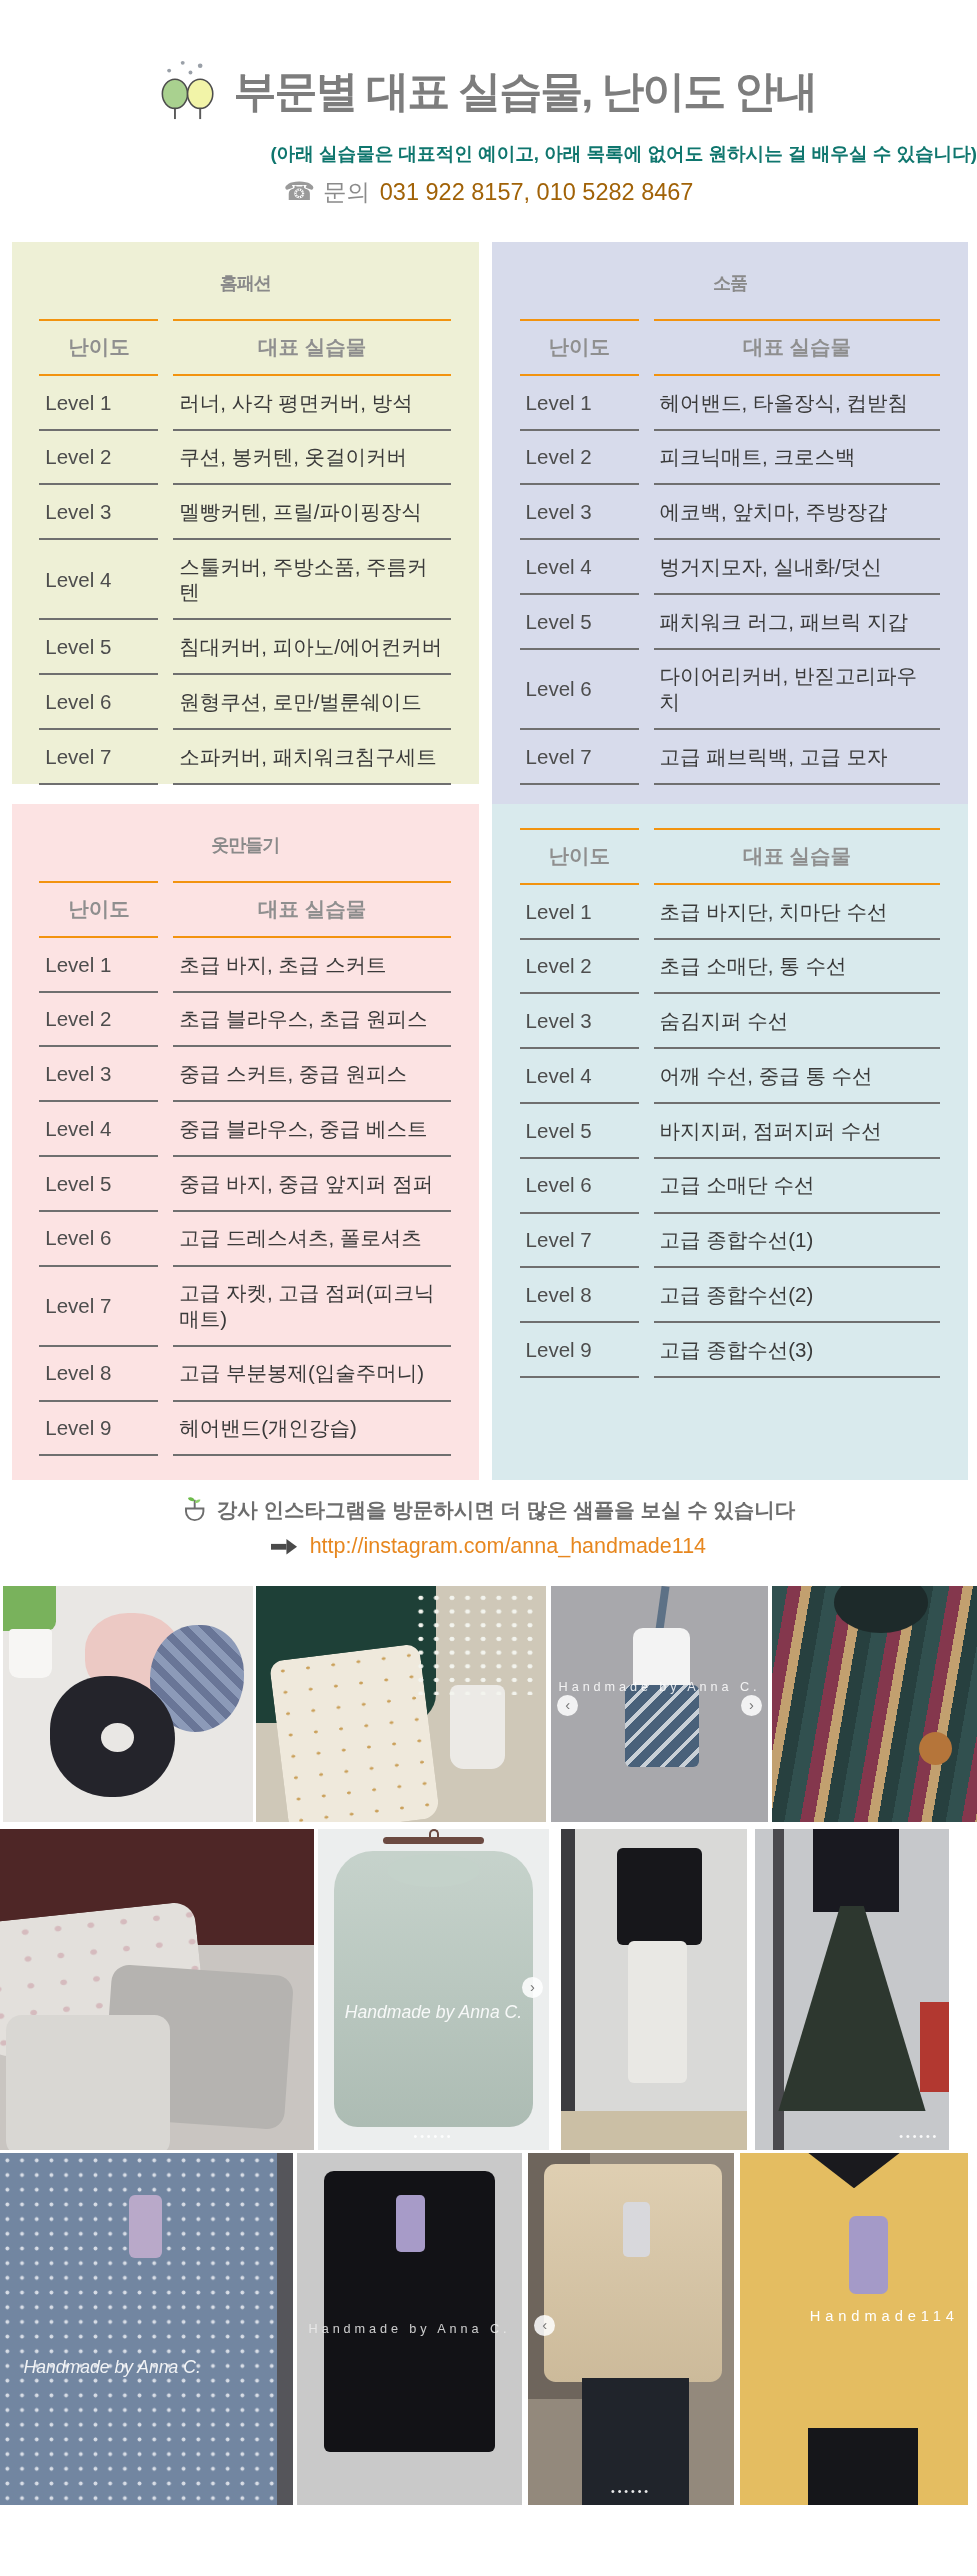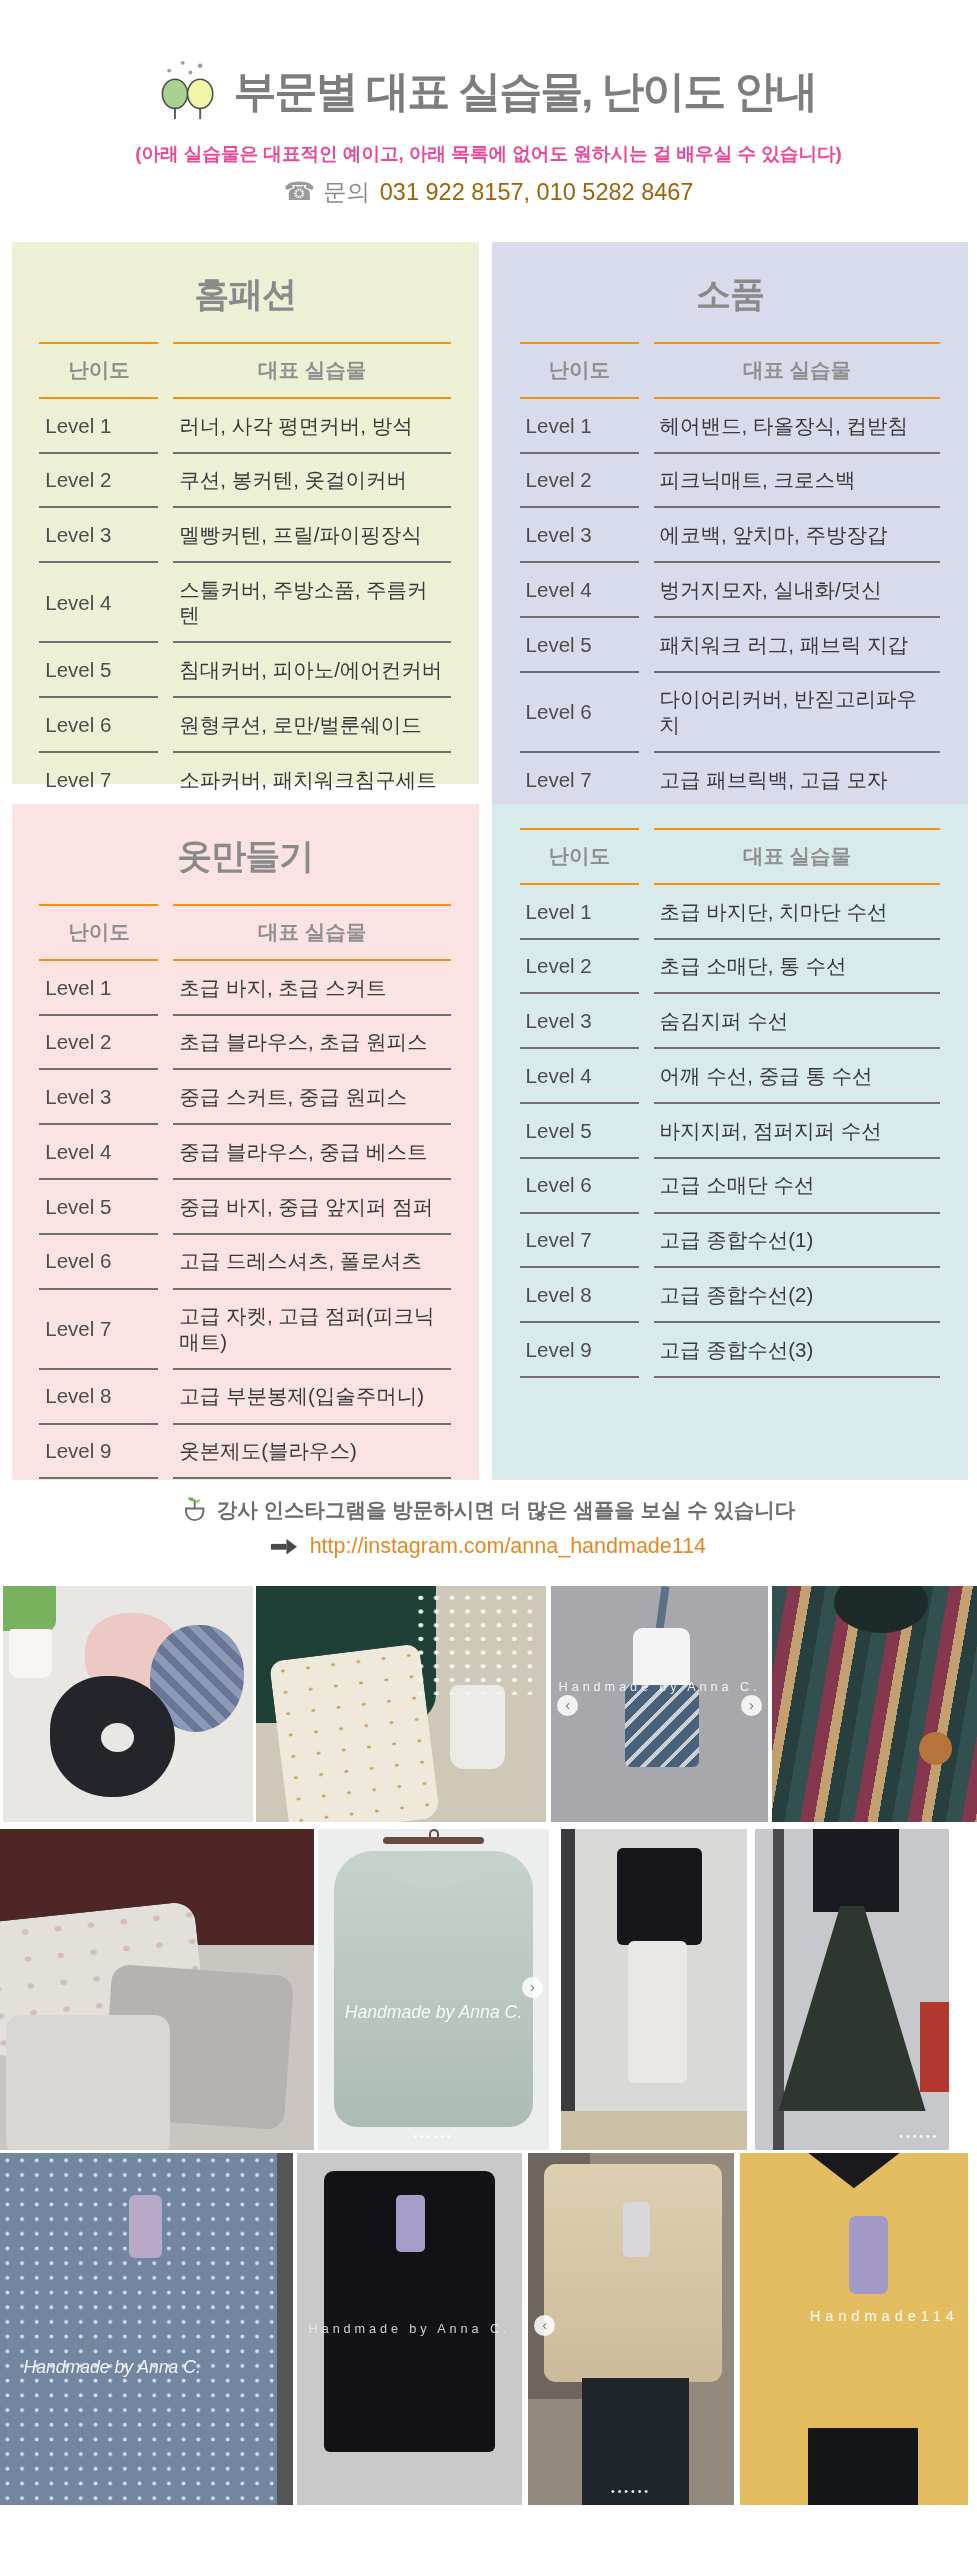--- a/index.html
+++ b/index.html
@@ -3,33 +3,33 @@
 <meta charset="utf-8">
 <style>
   * { margin:0; padding:0; box-sizing:border-box; }
   body { background:#fff; font-family:"Liberation Sans", sans-serif; }
   .page { position:relative; width:977px; height:2576px; background:#fff; overflow:hidden; margin:0 auto; }
 
   
   .header-row { position:absolute; top:57px; left:0; right:0; display:flex; justify-content:center; align-items:flex-end; gap:15.6px; }
   .trees { width:57px; height:64px; }
   .page-title { font-size:43px; font-weight:bold; color:#7d7d7d; letter-spacing:-2px; }
-  .subtitle { position:absolute; top:141px; width:100%; text-align:center; font-size:18.6px; font-weight:bold; color:#ec4899; }
+  .subtitle { position:absolute; top:141px; width:100%; text-align:right; font-size:18.6px; font-weight:bold; color:#0f766e; }
   .phone-row { position:absolute; top:176px; width:100%; text-align:center; font-size:23.5px; color:#9a9a9a; }
   .phone-row .phone-glyph { font-size:25.4px; color:#9a9a9a; margin-right:7.8px; }
   .phone-row .phone-label { color:#8b8b8b; margin-right:9.8px; }
   .phone-row .num { color:#a16207; }
 
   
   .panel { position:absolute; }
   .panel.p1 { left:11.7px;  top:242px; width:467px; height:542px; background:#eef0d6; }
   .panel.p2 { left:492px; top:242px; width:476px; height:698px; background:#d7dbeb; }
   .panel.p3 { left:11.7px;  top:804px; width:467px; height:676px; background:#fce3e3; }
   .panel.p4 { left:492px; top:804px; width:476px; height:676px; background:#d9eaed; }
-  .panel-title { text-align:center; padding-top:29px; font-size:35px; font-weight:bold; color:#8a8a8a; letter-spacing:-1px; }
+  .panel-title { text-align:center; padding-top:29px; font-size:18px; font-weight:bold; color:#8a8a8a; letter-spacing:-1px; }
   table.level-table { margin:23.5px auto 0; border-collapse:separate; border-spacing:15.6px 0; width:calc(100% - 25.4px); }
   table.level-table th { border-top:2.9px solid #f2930f; border-bottom:2.9px solid #f2930f; padding:12.7px 3.9px; font-size:20.5px; font-weight:bold; color:#8f8f8f; }
   table.level-table th.col-level { width:119px; }
   table.level-table td { border-bottom:2px solid #6f6f6f; padding:13.7px 5.9px; font-size:20.5px; line-height:25.4px; }
   td.level { color:#4d4d4d; white-space:nowrap; }
   td.items { color:#3a3a3a; text-align:left; }
 
   
   .note-row { position:absolute; top:1495px; width:100%; display:flex; justify-content:center; align-items:center; gap:9.8px; }
   .note-text { font-size:20.5px; font-weight:bold; color:#6d6d6d; }
@@ -296,21 +296,21 @@
             <td class="items">고급 자켓, 고급 점퍼(피크닉매트)</td>
           </tr>
 
           <tr class="level-row">
             <td class="level">Level 8</td>
             <td class="items">고급 부분봉제(입술주머니)</td>
           </tr>
 
           <tr class="level-row">
             <td class="level">Level 9</td>
-            <td class="items">옷본제도(블라우스)</td>
+            <td class="items">헤어밴드(개인강습)</td>
           </tr>
         </tbody>
     </table>
   </section>
 
   <section class="panel p4">
     <table class="level-table">
       <thead>
         <tr>
           <th class="col-level">난이도</th>

